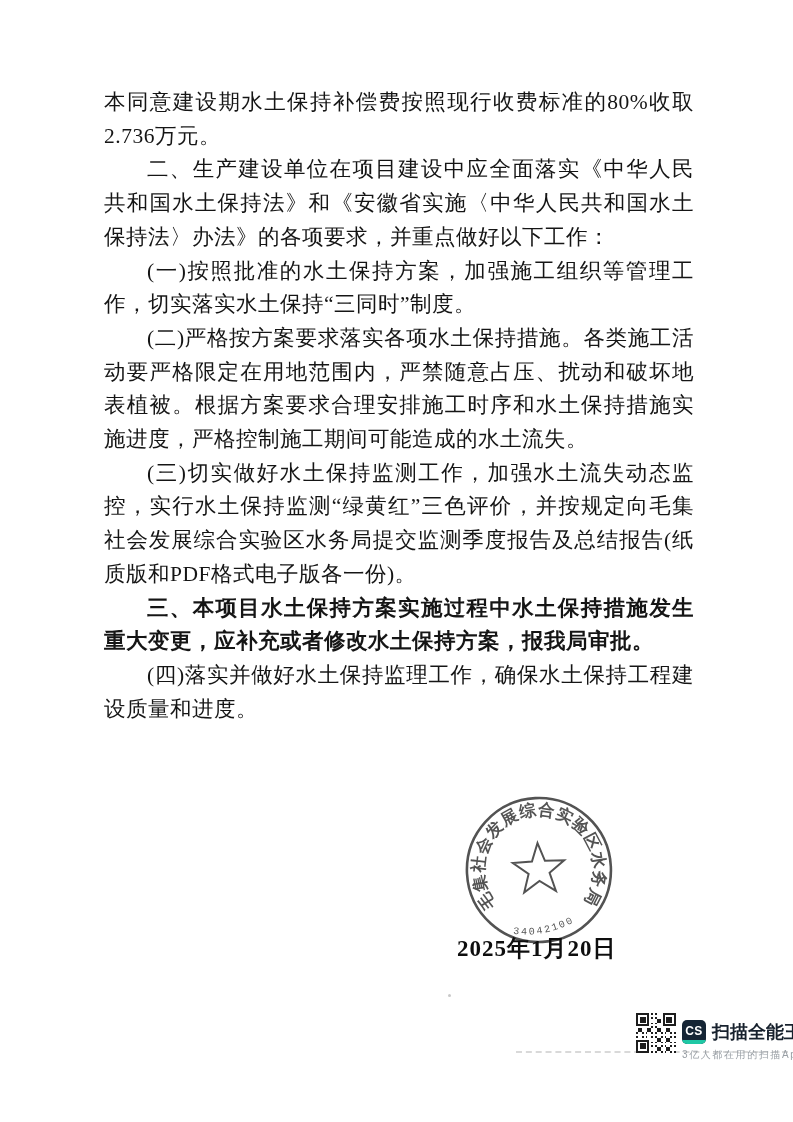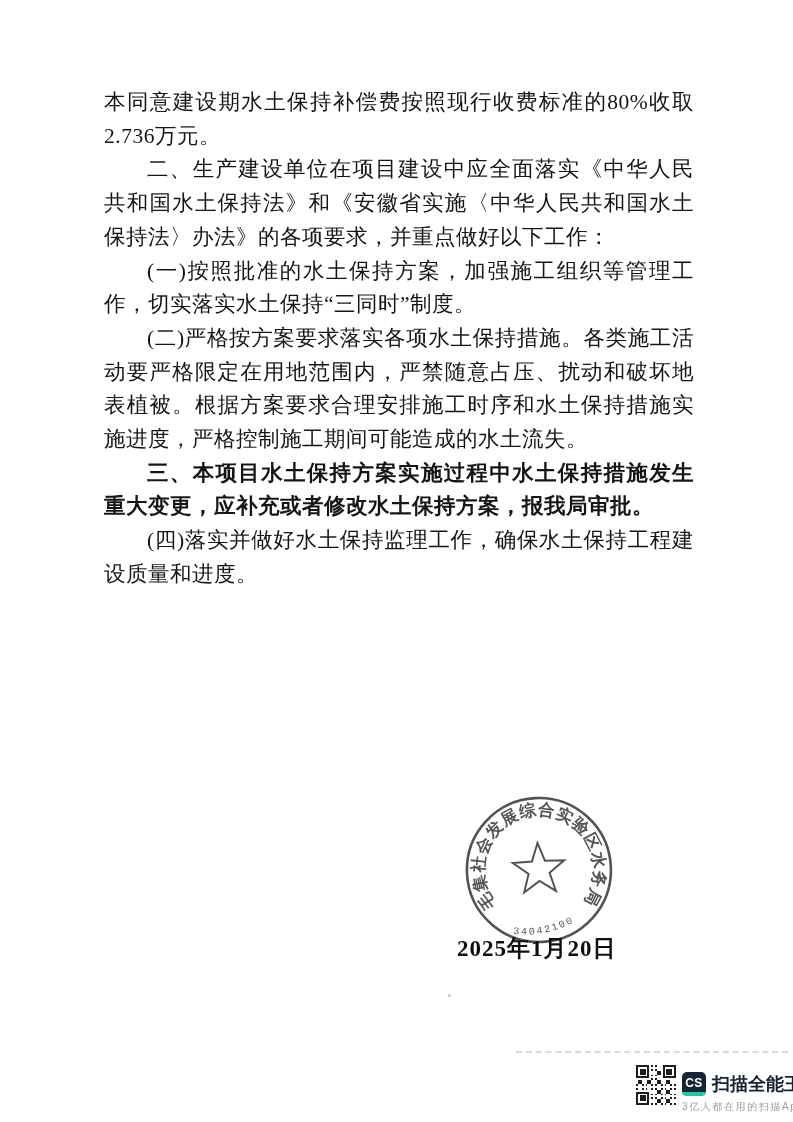--- a/index.html
+++ b/index.html
@@ -77,21 +77,21 @@
     left: 516px;
     top: 1051px;
     width: 272px;
     height: 0;
     border-top: 2px dashed #d9d9d9;
   }
   
   .footer {
     position: absolute;
     left: 636px;
-    top: 1062px;
+    top: 1010px;
     width: 157px;
     height: 50px;
     text-decoration: underline;
   }
   .qr {
     position: absolute;
     left: 0;
     top: 2px;
     width: 40px;
     height: 42px;
@@ -152,20 +152,21 @@
 </head>
 <body>
 
 <div class="page">
 
   <div class="doc-body">
       <p class="para">本同意建设期水土保持补偿费按照现行收费标准的80%收取2.736万元。</p>
       <p class="para indent">二、生产建设单位在项目建设中应全面落实《中华人民共和国水土保持法》和《安徽省实施〈中华人民共和国水土保持法〉办法》的各项要求，并重点做好以下工作：</p>
       <p class="para indent">(一)按照批准的水土保持方案，加强施工组织等管理工作，切实落实水土保持“三同时”制度。</p>
       <p class="para indent">(二)严格按方案要求落实各项水土保持措施。各类施工活动要严格限定在用地范围内，严禁随意占压、扰动和破坏地表植被。根据方案要求合理安排施工时序和水土保持措施实施进度，严格控制施工期间可能造成的水土流失。</p>
+      <p class="para indent">(三)切实做好水土保持监测工作，加强水土流失动态监控，实行水土保持监测“绿黄红”三色评价，并按规定向毛集社会发展综合实验区水务局提交监测季度报告及总结报告(纸质版和PDF格式电子版各一份)。</p>
       <p class="para indent bold">三、本项目水土保持方案实施过程中水土保持措施发生重大变更，应补充或者修改水土保持方案，报我局审批。</p>
       <p class="para indent">(四)落实并做好水土保持监理工作，确保水土保持工程建设质量和进度。</p>
     </div>
 
   <svg class="seal" viewBox="0 0 162 155" xmlns="http://www.w3.org/2000/svg" xmlns:xlink="http://www.w3.org/1999/xlink">
     <defs>
       <path id="arcText" d="M 37.9 110.4 A 55 55 0 1 1 124.1 110.4" fill="none"></path>
       <path id="codeArc" d="M 46 137 Q 81 146 117 128" fill="none"></path>
     </defs>
     <circle cx="81" cy="76" r="72" fill="none" stroke="#3a3a3a" stroke-width="2.6"></circle>

